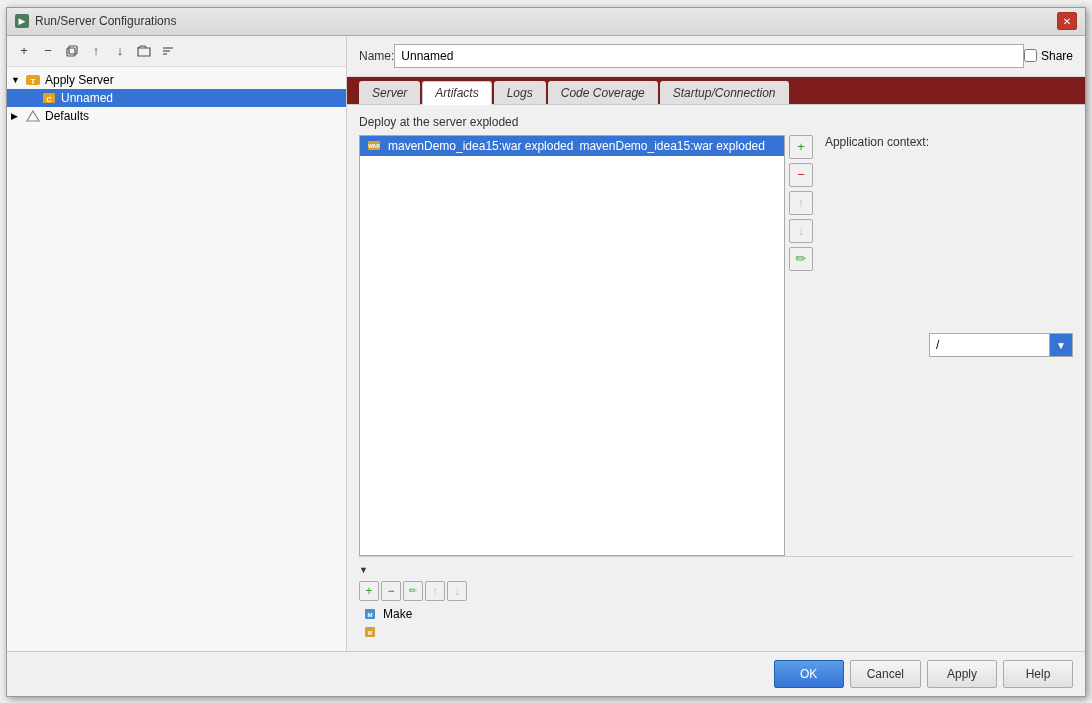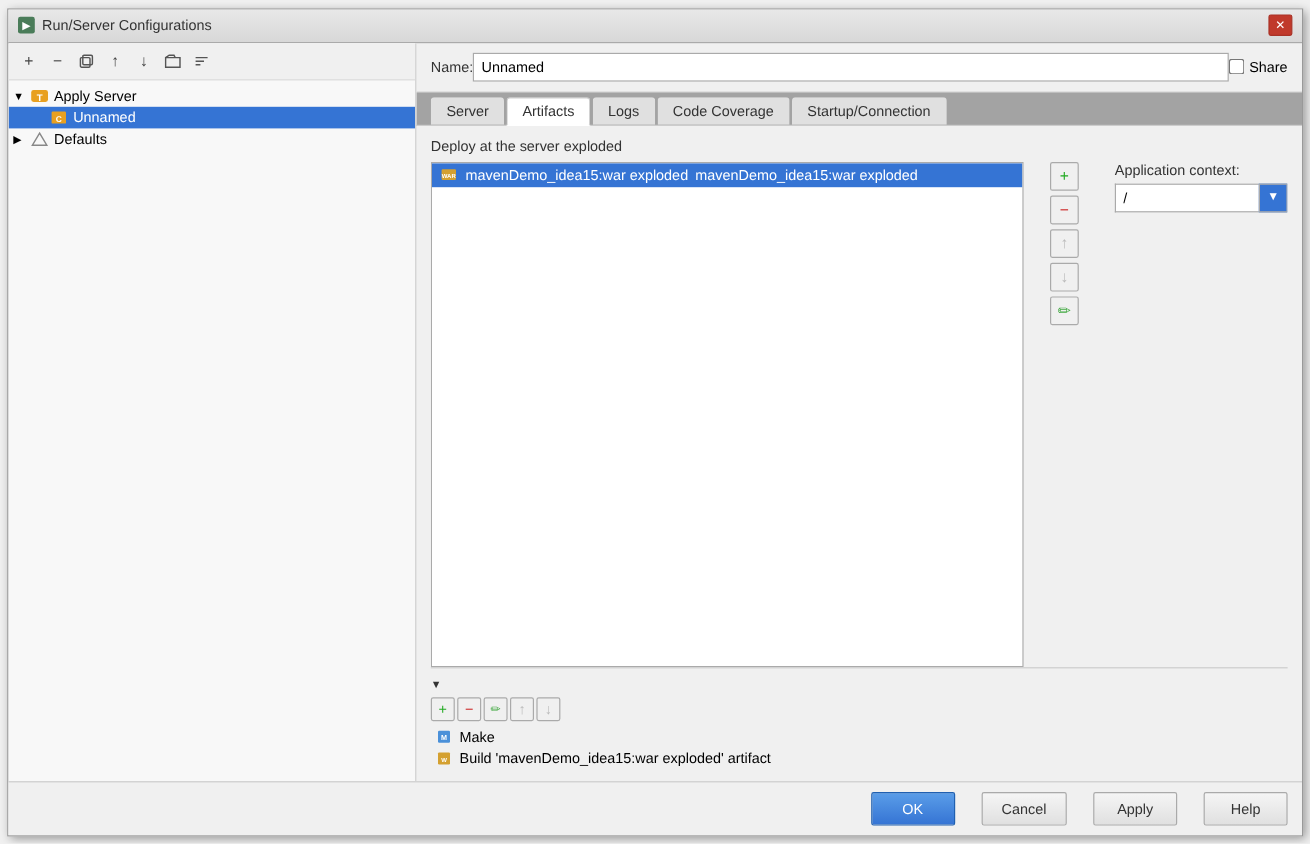--- a/index.html
+++ b/index.html
@@ -202,23 +202,24 @@
 
     .share-checkbox {
       width: 13px;
       height: 13px;
     }
 
     .tabs-row {
       display: flex;
       align-items: flex-end;
       padding: 0 12px;
-      background: #a3a3a3;
+      background: #7f1d1d;
       border-bottom: 1px solid #ccc;
       gap: 2px;
+      font-style: italic;
     }
 
     .tab {
       padding: 4px 12px;
       cursor: pointer;
       border: 1px solid transparent;
       border-bottom: none;
       font-size: 12px;
       color: #333;
       background: #e0e0e0;
@@ -250,21 +251,21 @@
     }
 
     .deploy-label {
       font-size: 12px;
       color: #333;
       margin-bottom: 6px;
     }
 
     .deploy-row {
       display: flex;
-      gap: 22px;
+      gap: 4px;
       flex: 1;
       overflow: hidden;
     }
 
     .deploy-list-container {
       flex: 1;
       border: 1px solid #aaa;
       background: white;
       overflow-y: auto;
       min-height: 0;
@@ -317,21 +318,20 @@
       color: #bbb;
       cursor: default;
     }
 
     .icon-btn.green { color: #2a2; }
     .icon-btn.red { color: #c22; }
     .icon-btn.pencil { color: #4a4; }
 
     .app-context-row {
       display: flex;
-      flex-direction: column;
       margin-left: 8px;
     }
 
     .app-context-label {
       font-size: 12px;
       color: #333;
       margin-bottom: 4px;
       white-space: nowrap;
     }
 
@@ -436,21 +436,20 @@
     .action-btn {
       min-width: 70px;
       height: 28px;
       border: 1px solid #aaa;
       background: linear-gradient(to bottom, #f5f5f5, #e0e0e0);
       cursor: pointer;
       font-size: 12px;
       padding: 0 16px;
       border-radius: 2px;
       color: #333;
-      margin-left: 16px;
     }
 
     .action-btn.primary {
       background: linear-gradient(to bottom, #5a9de8, #3574d4);
       border-color: #2060b0;
       color: white;
     }
   </style>
 </head>
 <body>
@@ -618,21 +617,20 @@
               </div>
               <span>Make</span>
             </div>
             <div class="before-launch-item">
               <div class="item-small-icon">
                 <svg width="12" height="12" viewBox="0 0 12 12">
                   <rect x="1" y="1" width="10" height="10" rx="1" fill="#d4a030"></rect>
                   <text x="6" y="9" text-anchor="middle" font-size="5" fill="white" font-weight="bold">W</text>
                 </svg>
               </div>
-              <span>Build 'mavenDemo_idea15:war exploded' artifact</span>
             </div>
           </div>
         </div>
       </div>
     </div>
   </div>
 
   <div class="bottom-bar">
     <button class="action-btn primary">
       <span>OK</span>

